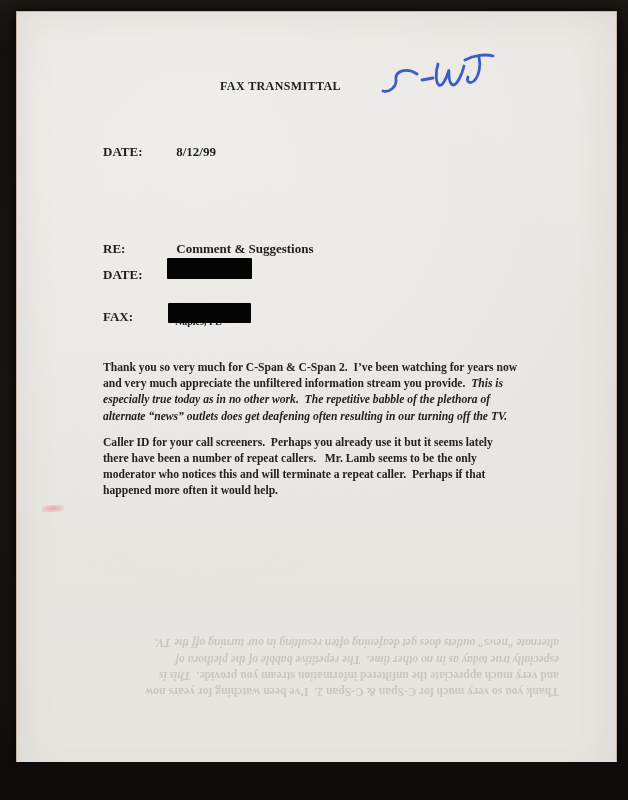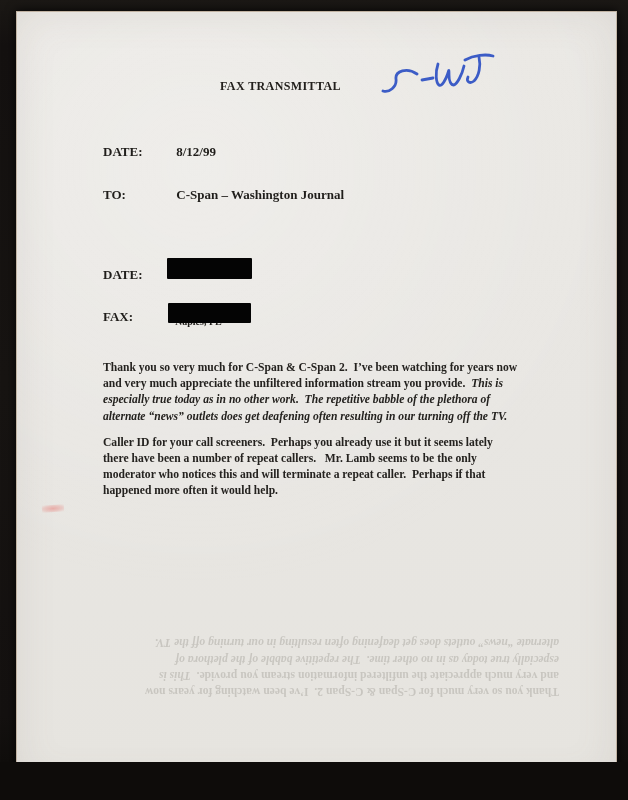--- a/index.html
+++ b/index.html
@@ -58,23 +58,23 @@
       <path d="M43,42 L54,40"></path>
       <path d="M59,26 C56,35 57,45 60,47 C63,49 67,41 69,35 C70,31 70,32 70,37 C70,43 72,47 75,47 C78,46 83,37 85,28"></path>
       <path d="M86,22 C95,17 107,16 114,18"></path>
       <path d="M100,19 C102,28 100,38 95,43 C91,46 87,44 89,39"></path>
     </svg>
 
     <div class="field" style="top:132px">
       <span class="flabel">DATE:</span>
       <span class="fvalue">8/12/99</span>
     </div>
-    <div class="field" style="top:175px">
-      <span class="flabel">TO:</span>
-      <span class="fvalue">C-Span – Washington Journal</span>
+    <div class="field" style="top:229px">
+      <span class="flabel">RE:</span>
+      <span class="fvalue">Comment &amp; Suggestions</span>
     </div>
     <div class="field" style="top:255px">
       <span class="flabel">DATE:</span>
     </div>
     <div class="redaction" style="left:150px;top:246px;width:85px;height:21px"></div>
     <div class="subvalue" style="left:158px;top:272px">Naples, FL</div>
     <div class="field" style="top:297px">
       <span class="flabel">FAX:</span>
     </div>
     <div class="redaction" style="left:151px;top:291px;width:83px;height:20px"></div>

